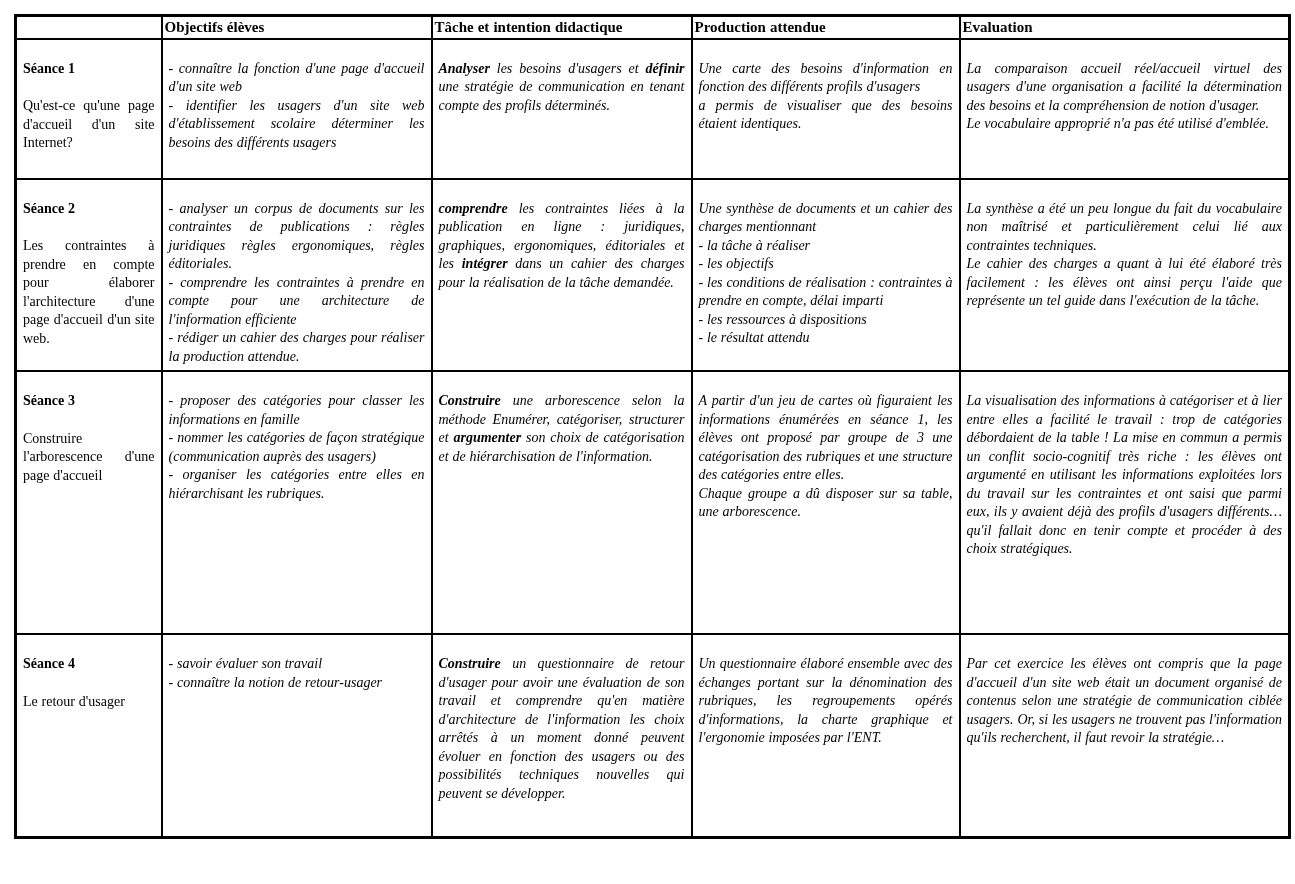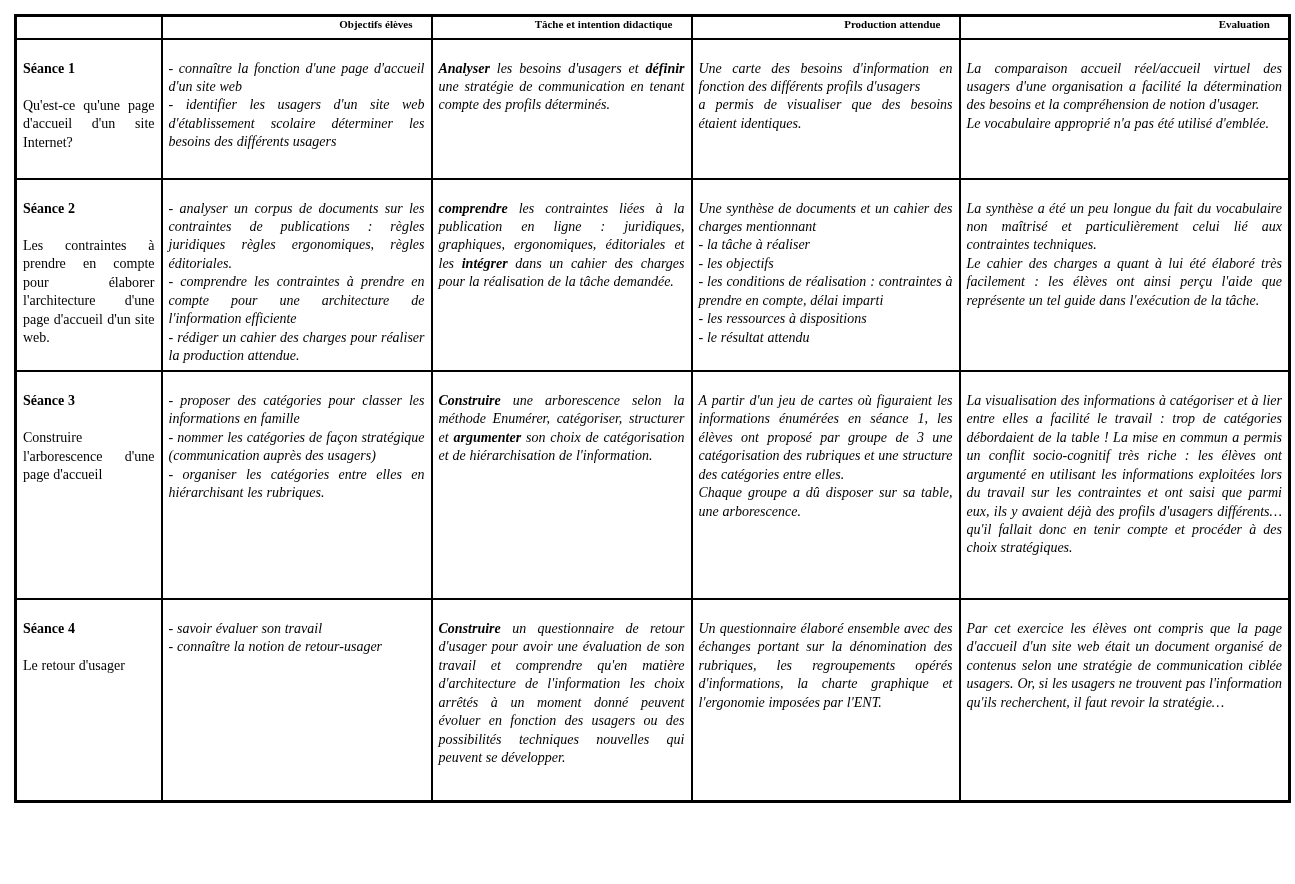--- a/index.html
+++ b/index.html
@@ -29,29 +29,29 @@
     vertical-align: top;
     padding: 20px 6px 4px 6px;
     font-size: 14px;
     line-height: 1.32;
     text-align: justify;
     overflow: hidden;
     word-spacing: 0.02em;
   }
   table.seance-table th {
     font-weight: bold;
-    text-align: right;
-    font-size: 11px;
-    padding: 1px 18px 2px 2px;
+    text-align: left;
+    font-size: 15px;
+    padding: 1px 12px 2px 2px;
     line-height: 1.2;
   }
   tr.header-row { height: 23px; }
   tr.row-0 { height: 140px; }
   tr.row-1 { height: 177px; }
-  tr.row-2 { height: 228px; }
+  tr.row-2 { height: 263px; }
   tr.row-3 { height: 203px; }
   .seance-title {
     font-weight: bold;
     text-align: left;
   }
   .seance-sub {
     margin-top: 19px;
     text-align: justify;
   }
   .para { text-align: justify; font-style: italic; }

